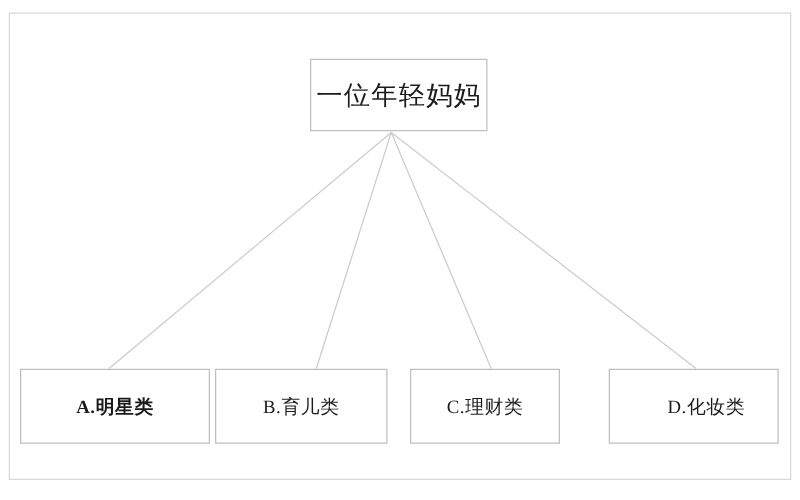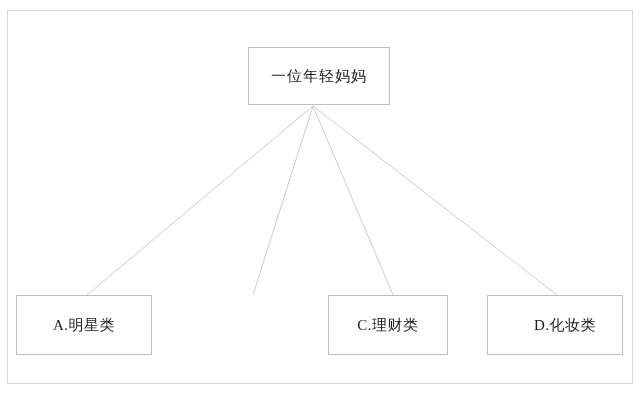--- a/index.html
+++ b/index.html
@@ -51,31 +51,31 @@
     white-space: nowrap;
     letter-spacing: 0.5px;
   }
   #node-root {
     left: 248px;
     top: 47px;
     width: 142px;
     height: 58px;
   }
   #node-root .node-label {
-    font-size: 15px;
+    font-size: 21px;
     letter-spacing: 1px;
   }
   .leaf-box {
     top: 295px;
     height: 60px;
   }
   .leaf-box .node-label {
     font-size: 15px;
   }
-  #node-a { left: 16px;  width: 136px; }
+  #node-a { left: 16px;  width: 152px; font-weight: bold; }
   #node-b { left: 172px; width: 138px; }
   #node-c { left: 328px; width: 120px; }
   #node-d { left: 487px; width: 136px; padding-left: 20px; }
 </style>
 </head>
 <body>
 
 <div id="canvas">
 
   <div id="outer-frame"></div>
@@ -88,20 +88,23 @@
   </svg>
 
   <div class="node-box" id="node-root">
     <span class="node-label">一位年轻妈妈</span>
   </div>
 
   <div class="node-box leaf-box" id="node-a">
     <span class="node-label">A.明星类</span>
   </div>
 
+  <div class="node-box leaf-box" id="node-b">
+    <span class="node-label">B.育儿类</span>
+  </div>
 
   <div class="node-box leaf-box" id="node-c">
     <span class="node-label">C.理财类</span>
   </div>
 
   <div class="node-box leaf-box" id="node-d">
     <span class="node-label">D.化妆类</span>
   </div>
 
 </div>

